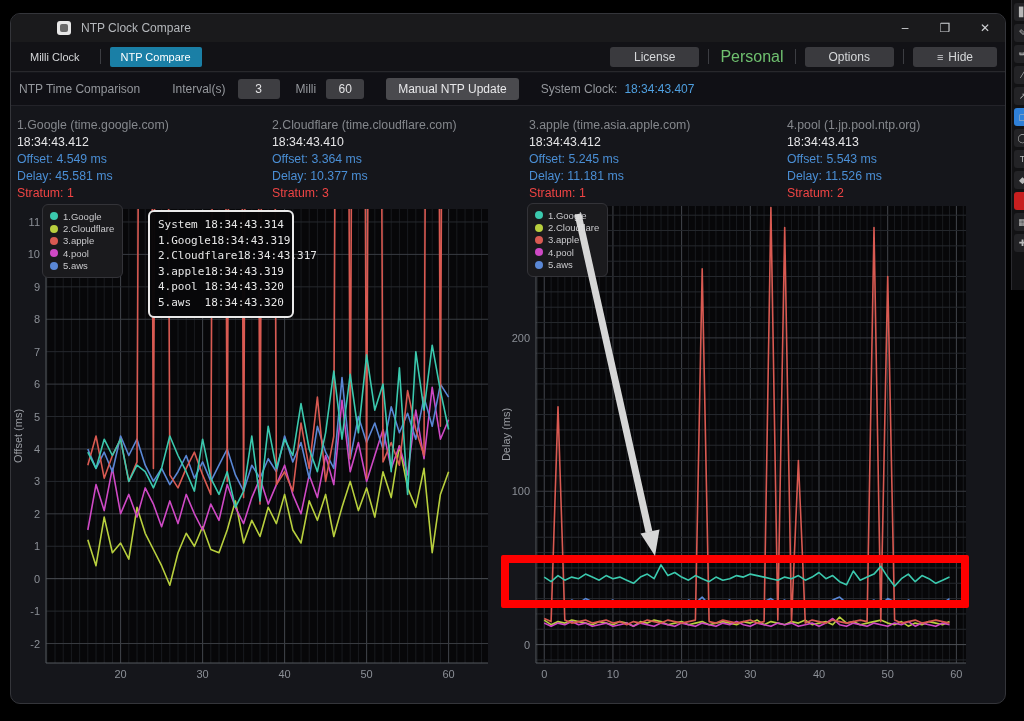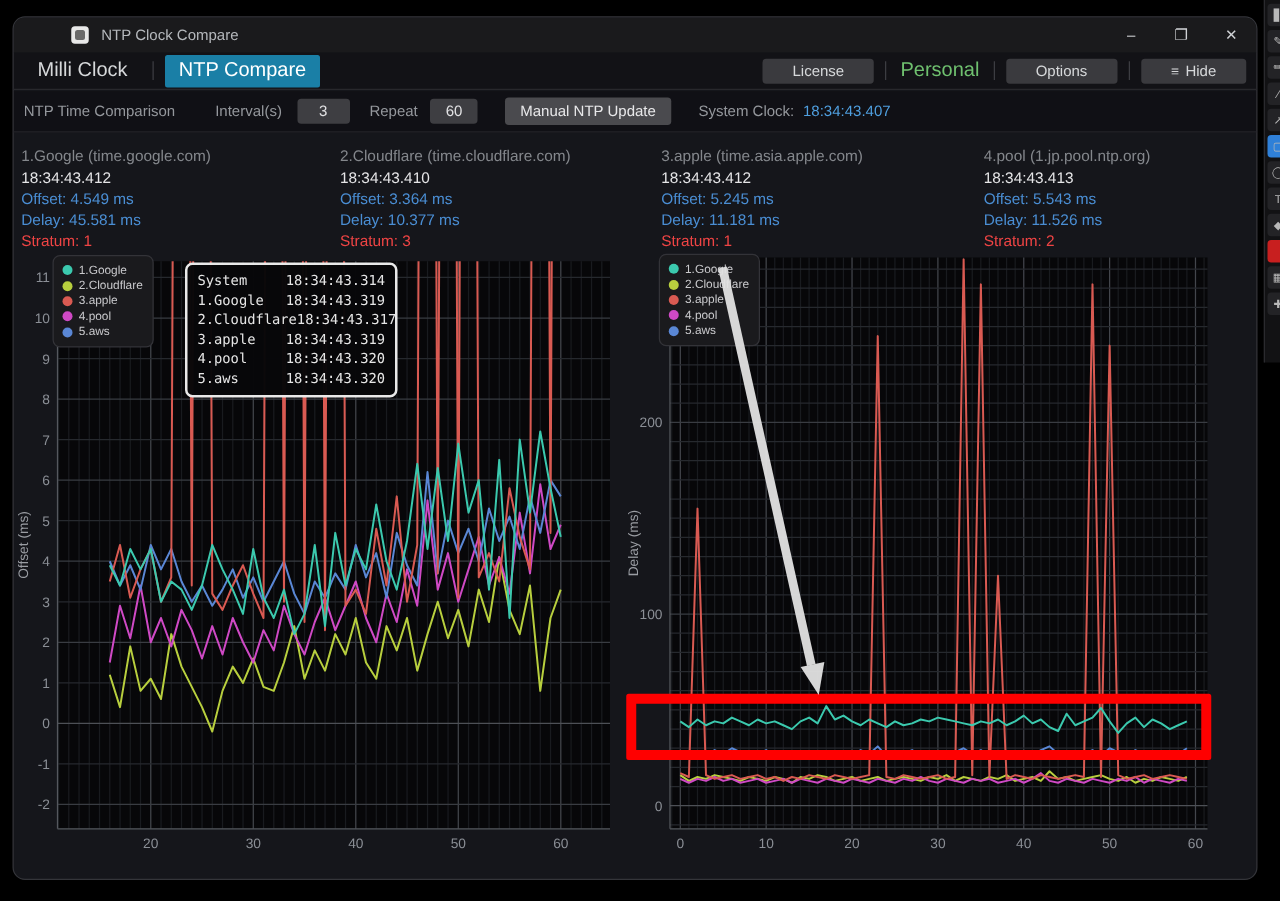--- a/index.html
+++ b/index.html
@@ -15,21 +15,21 @@
     display:flex; align-items:center; padding-left:46px; }
   .app-icon { width:14px; height:14px; border-radius:3px; background:#e8e8e8; position:relative; margin-right:10px; }
   .app-icon::after { content:""; position:absolute; left:3px; top:3px; right:3px; bottom:3px; border-radius:2px; background:#6a6a6a; }
   .win-title { font-size:12px; color:#b5b8bc;text-align:center; }
   .win-controls { margin-left:auto; display:flex; align-items:center; height:100%; }
   .win-btn { width:40px; height:100%; display:flex; align-items:center; justify-content:center;
     color:#cfd1d4; font-size:12px; cursor:default; }
 
   .tabbar { position:absolute; left:0; top:28px; right:0; height:30px; background:#121216;
     border-bottom:1px solid #28282c; display:flex; align-items:center; padding:0 8px; }
-  .tab { font-size:16px; color:#d6d8da; padding:4px 11px; border-radius:2px; }
+  .tab { font-size:11px; color:#d6d8da; padding:4px 11px; border-radius:2px; }
   .tab.active { background:#1a7fa6; color:#ffffff; }
   .vdiv { width:1px; height:15px; background:#3c3d42; margin:0 9px; }
   .tab-right { margin-left:auto; display:flex; align-items:center; }
   .mini-btn { font-size:12px; color:#d6d8da; background:#3a3a3e; padding:3px 24px; border-radius:3px; }
   .personal { font-size:16px; color:#6fc06f; padding:0 2px; }
   .hide-glyph { font-size:11px; margin-right:5px; }
 
   .toolbar { position:absolute; left:0; top:59px; right:0; height:33px; background:#101015;
     border-bottom:1px solid #232329; display:flex; align-items:center; padding-left:8px; font-size:12px; }
   .tl-label { color:#94979c; }
@@ -56,21 +56,21 @@
 
   
   .legend { position:absolute; background:#1a1a1d; border:1px solid #333338; border-radius:6px;
     padding:5px 8px 5px 7px; z-index:30; }
   #legend-left { left:42px; top:204px; }
   #legend-right { left:527px; top:203px; }
   .legend-row { display:flex; align-items:center; height:12.4px; }
   .legend-dot { width:8px; height:8px; border-radius:50%; margin-right:5px; flex:none; }
   .legend-label { font-size:9.5px; color:#c9c9cc; white-space:nowrap; }
 
-  #tooltip-box { position:absolute; left:148px; top:210px; width:170px; height:108px;
+  #tooltip-box { position:absolute; left:148px; top:210px; width:146px; height:108px;
     background:rgba(7,7,9,0.98); border:2px solid #e9e9e9; border-radius:6px; z-index:40;
     padding:5px 8px; font-family:"DejaVu Sans Mono", monospace; font-size:11px; color:#e6e6e6; }
   .tt-row { display:flex; justify-content:space-between; height:15.6px; line-height:15.6px; white-space:nowrap; }
 
   #highlight-rect { position:absolute; left:501px; top:555px; width:468px; height:53px;
     border:8px solid #ff0000; border-radius:2px; z-index:50; }
   #arrow-overlay { position:absolute; left:0; top:0; z-index:55; pointer-events:none; }
 
   
   #edge-toolbar { position:absolute; left:1011px; top:0; width:13px; height:290px;
@@ -110,21 +110,21 @@
         <div class="mini-btn">
           <span class="hide-glyph">≡</span><span>Hide</span>
         </div>
       </div>
     </div>
 
     <div class="toolbar">
       <span class="tl-label">NTP Time Comparison</span>
       <span class="tl-label" style="margin-left:32px">Interval(s)</span>
       <span class="val-box">3</span>
-      <span class="tl-label" style="margin-left:16px">Repeat</span>
+      <span class="tl-label" style="margin-left:16px">Milli</span>
       <span class="val-box" style="width:38px;margin-left:10px">60</span>
       <span class="action-btn">Manual NTP Update</span>
       <span class="tl-label" style="margin-left:22px">System Clock:</span>
       <span class="clock-val">18:34:43.407</span>
     </div>
 
     <div class="info-row">
       <div class="srv-col" style="left:6px">
         <div class="srv-name">1.Google (time.google.com)</div>
         <div class="srv-time">18:34:43.412</div>

